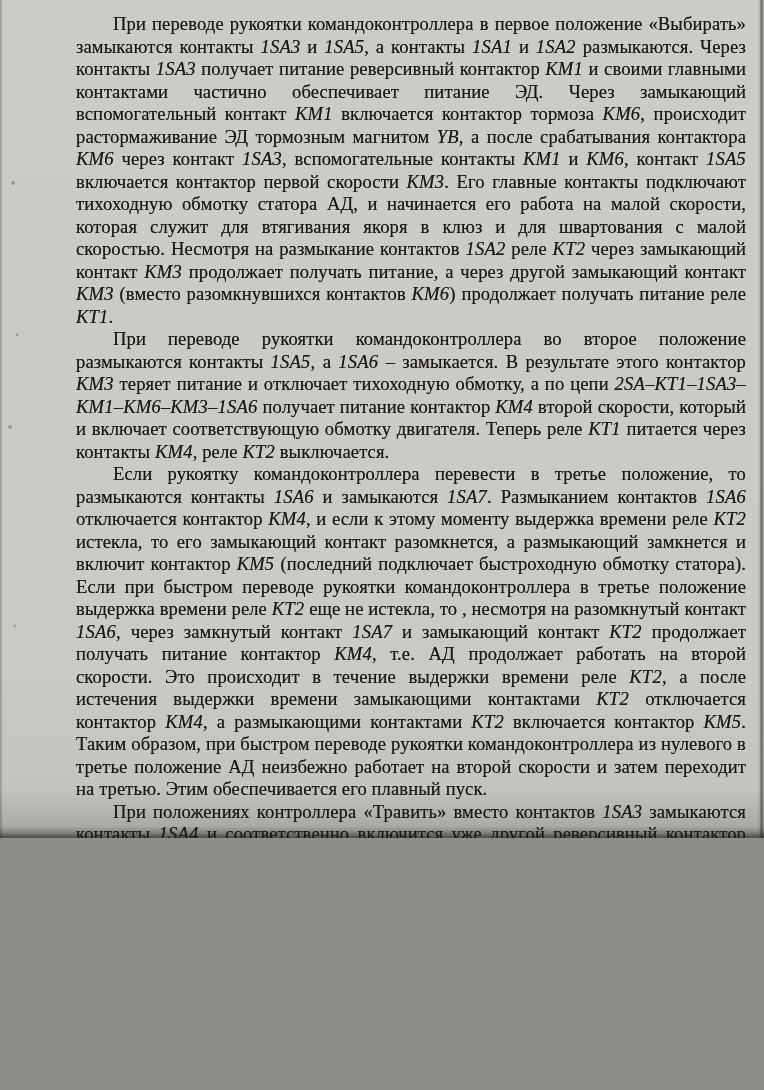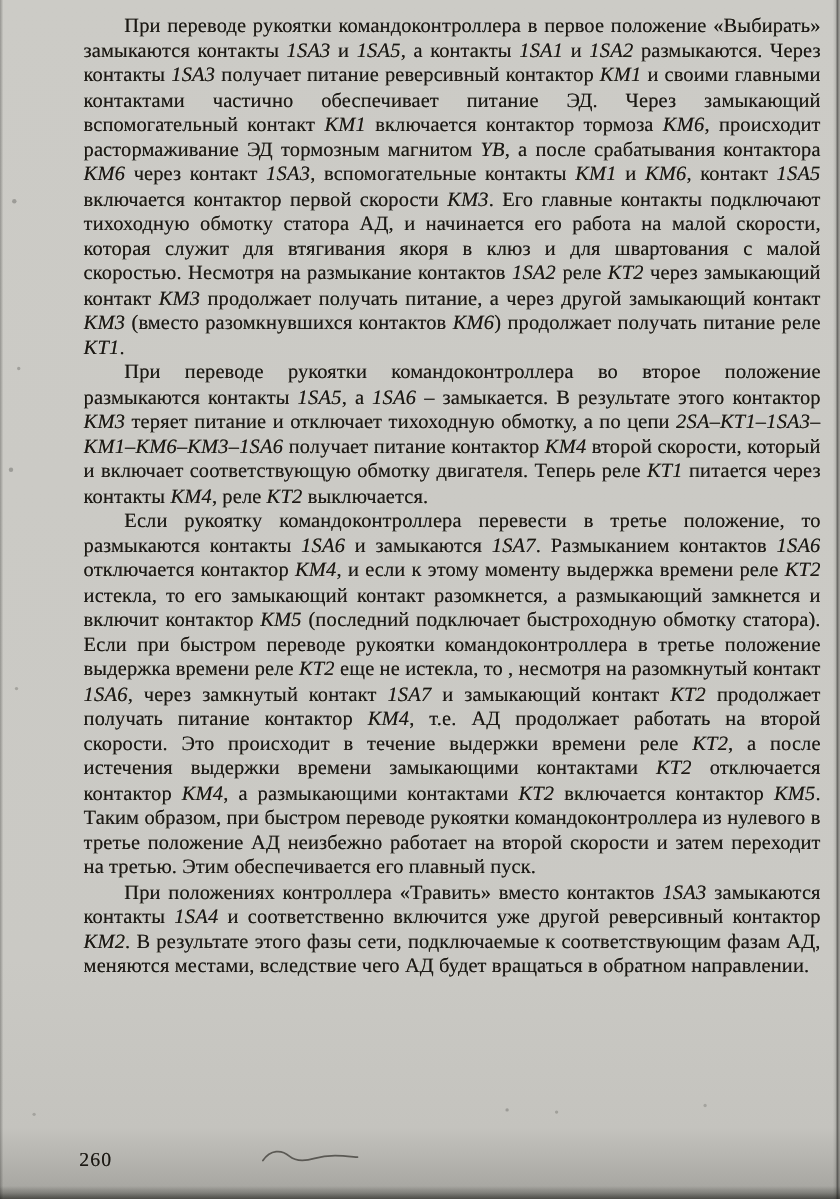--- a/index.html
+++ b/index.html
@@ -3,21 +3,21 @@
 <meta charset="utf-8">
 <style>
   html, body {
     margin: 0;
     padding: 0;
     background: #8e8d89;
   }
   .scan {
     position: relative;
     width: 764px;
-    height: 1090px;
+    height: 838px;
     overflow: hidden;
     background: linear-gradient(180deg, #cccbc6 0%, #cac9c4 80%, #c4c3be 94%, #a8a7a2 99%, #8f8e89 100%);
     font-family: "Liberation Serif", "DejaVu Serif", serif;
     color: #1b1813;
   }
   .text-block {
     position: absolute;
     left: 76px;
     top: 13px;
     width: 670px;

